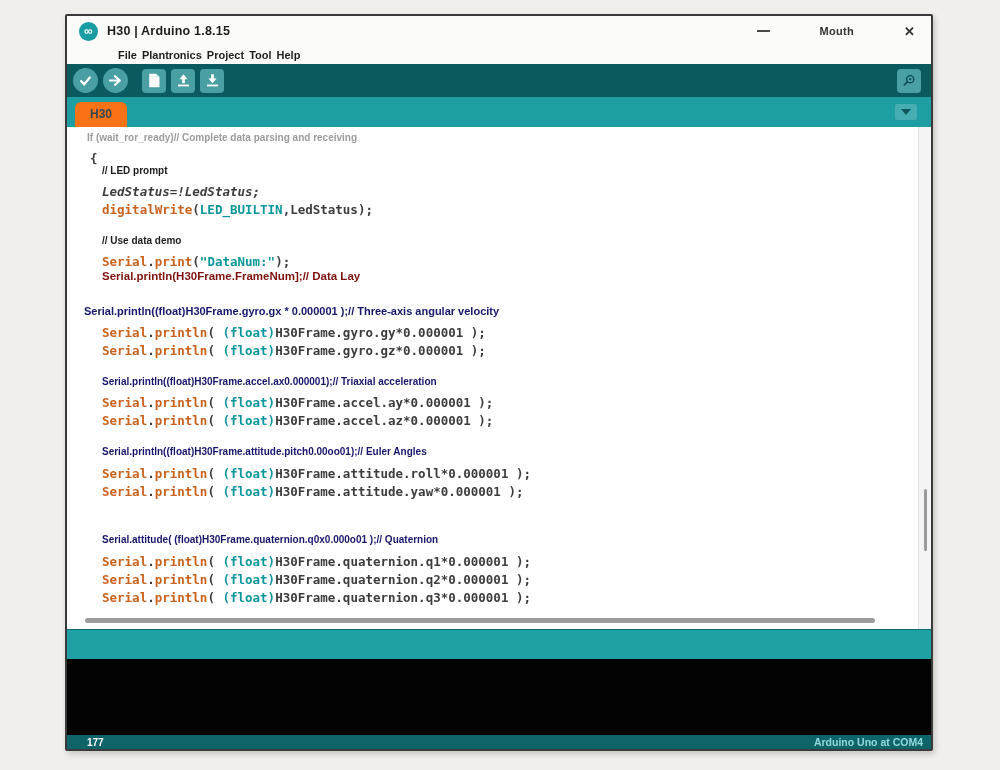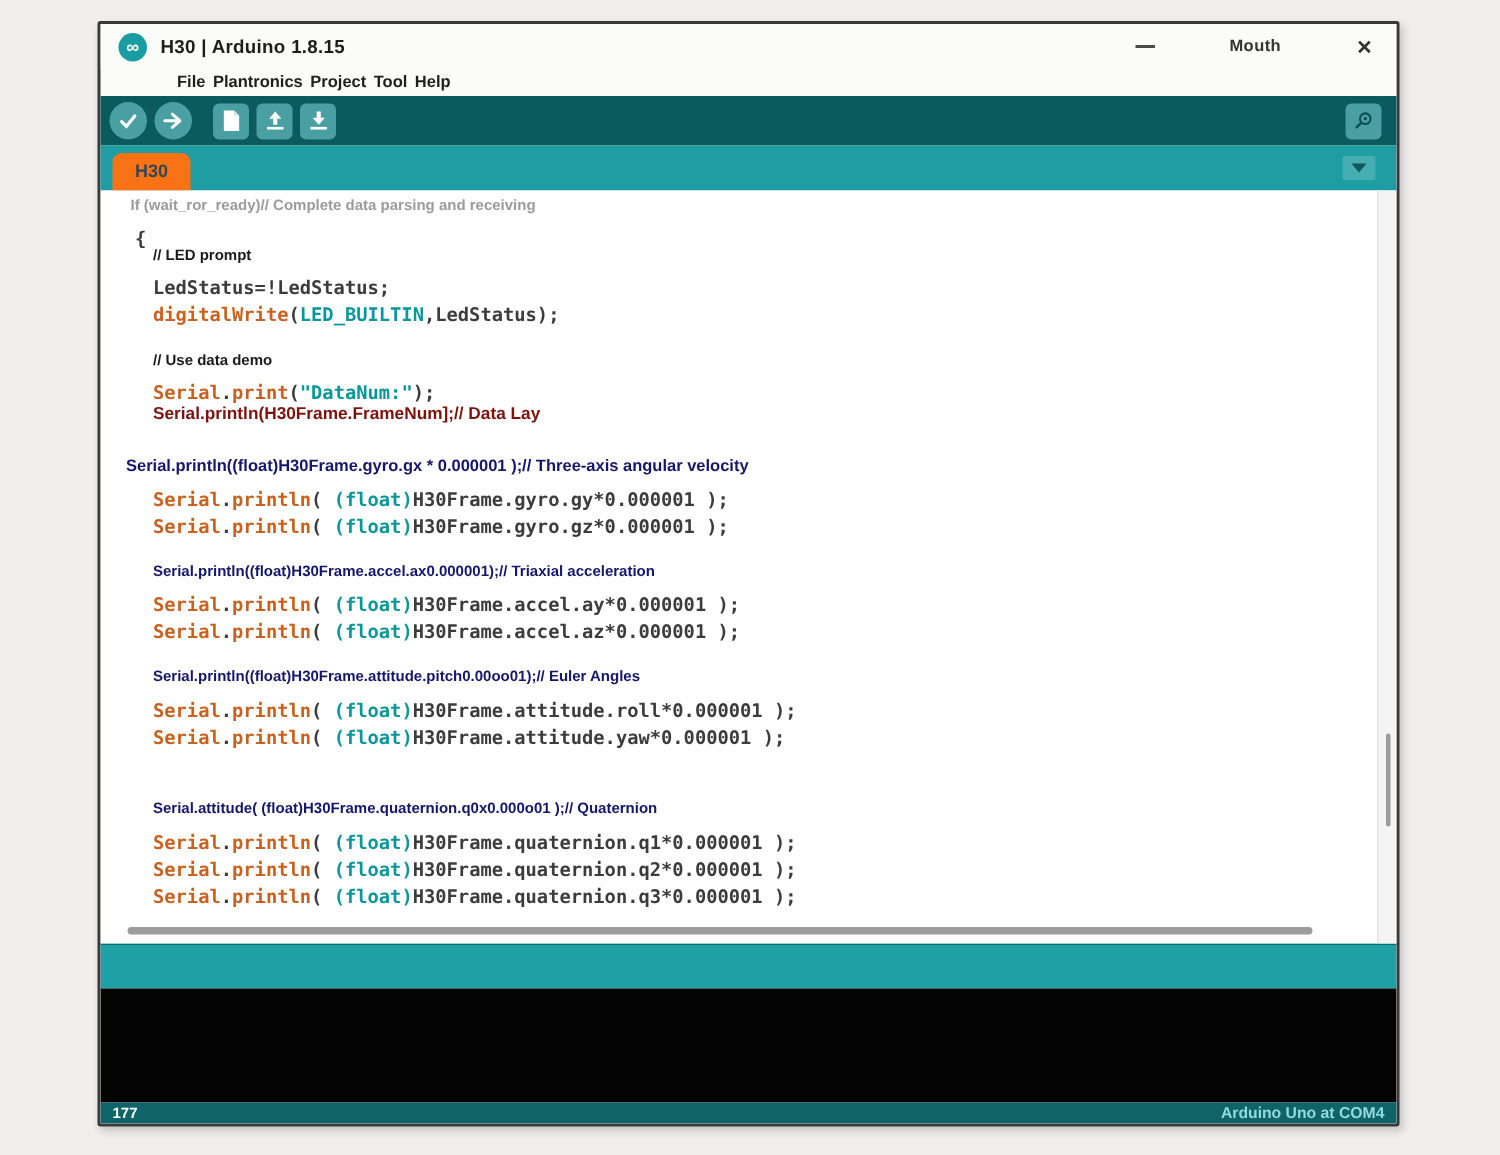--- a/index.html
+++ b/index.html
@@ -111,21 +111,21 @@
     position:absolute; left:18px; bottom:6px; width:790px; height:5px;
     background:#9c9c9c; border-radius:3px; cursor:pointer;
   }
   
   .statusband { flex:0 0 30px; height:30px; background:#1fa0a5; border-top:1px solid #0c6b6f; }
   .console    { flex:0 0 76px; height:76px; background:#030303; }
   .statusbar  {
     flex:1; background:#0e6468;
     display:flex; align-items:center; font-weight:bold; font-size:10px;
   }
-  .line-no { color:#ffffff; padding-left:8px; }
+  .line-no { color:#ffffff; padding-left:20px; }
   .board-info { margin-left:auto; color:#93dadd; padding-right:8px; font-size:10.5px; }
 </style>
 </head>
 <body>
 
 <div class="window">
 
   <div class="titlebar">
     <div class="logo">∞</div>
     <div class="title-text">H30 | Arduino 1.8.15</div>
@@ -201,21 +201,21 @@
     <div class="tab-dropdown">
       <div class="tri"></div>
     </div>
   </div>
 
   <div class="editor">
     <div>
         <div class="code-line f-sans" style="top: 5px; left: 20px; font-size: 10px;"><span class="c-gray">If (wait_ror_ready)// Complete data parsing and receiving</span></div>
         <div class="code-line f-mono" style="top: 24px; left: 23px; font-size: 12.5px;"><span class="c-code">{</span></div>
         <div class="code-line f-sans" style="top: 38px; left: 35px; font-size: 10px;"><span class="c-black">// LED prompt</span></div>
-        <div class="code-line f-mono" style="top: 57px; left: 35px; font-size: 12.5px;"><span class="c-code">LedStatus=!LedStatus;</span></div>
+        <div class="code-line f-mono" style="top: 57px; left: 35px; font-size: 12.5px; font-style: italic;"><span class="c-code">LedStatus=!LedStatus;</span></div>
         <div class="code-line f-mono" style="top: 75px; left: 35px; font-size: 12.5px;"><span class="c-orange">digitalWrite</span><span class="c-code">(</span><span class="c-teal">LED_BUILTIN</span><span class="c-code">,LedStatus);</span></div>
         <div class="code-line f-sans" style="top: 108px; left: 35px; font-size: 10px;"><span class="c-black">// Use data demo</span></div>
         <div class="code-line f-mono" style="top: 127px; left: 35px; font-size: 12.5px;"><span class="c-orange">Serial</span><span class="c-code">.</span><span class="c-orange">print</span><span class="c-code">(</span><span class="c-teal">"DataNum:"</span><span class="c-code">);</span></div>
         <div class="code-line f-sans" style="top: 143px; left: 35px; font-size: 11.5px;"><span class="c-maroon">Serial.println(H30Frame.FrameNum];// Data Lay</span></div>
         <div class="code-line f-sans" style="top: 178px; left: 17px; font-size: 11px;"><span class="c-navy">Serial.println((float)H30Frame.gyro.gx * 0.000001 );// Three-axis angular velocity</span></div>
         <div class="code-line f-mono" style="top: 198px; left: 35px; font-size: 12.5px;"><span class="c-orange">Serial</span><span class="c-code">.</span><span class="c-orange">println</span><span class="c-code">( </span><span class="c-teal">(float)</span><span class="c-code">H30Frame.gyro.gy*0.000001 );</span></div>
         <div class="code-line f-mono" style="top: 216px; left: 35px; font-size: 12.5px;"><span class="c-orange">Serial</span><span class="c-code">.</span><span class="c-orange">println</span><span class="c-code">( </span><span class="c-teal">(float)</span><span class="c-code">H30Frame.gyro.gz*0.000001 );</span></div>
         <div class="code-line f-sans" style="top: 249px; left: 35px; font-size: 10px;"><span class="c-navy">Serial.println((float)H30Frame.accel.ax0.000001);// Triaxial acceleration</span></div>
         <div class="code-line f-mono" style="top: 268px; left: 35px; font-size: 12.5px;"><span class="c-orange">Serial</span><span class="c-code">.</span><span class="c-orange">println</span><span class="c-code">( </span><span class="c-teal">(float)</span><span class="c-code">H30Frame.accel.ay*0.000001 );</span></div>
         <div class="code-line f-mono" style="top: 286px; left: 35px; font-size: 12.5px;"><span class="c-orange">Serial</span><span class="c-code">.</span><span class="c-orange">println</span><span class="c-code">( </span><span class="c-teal">(float)</span><span class="c-code">H30Frame.accel.az*0.000001 );</span></div>

